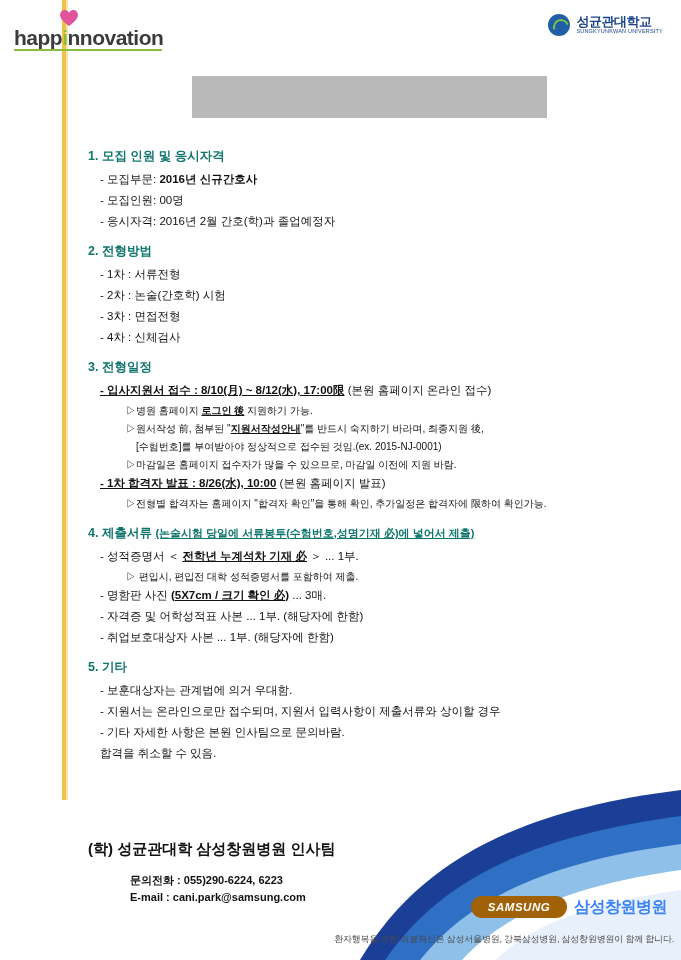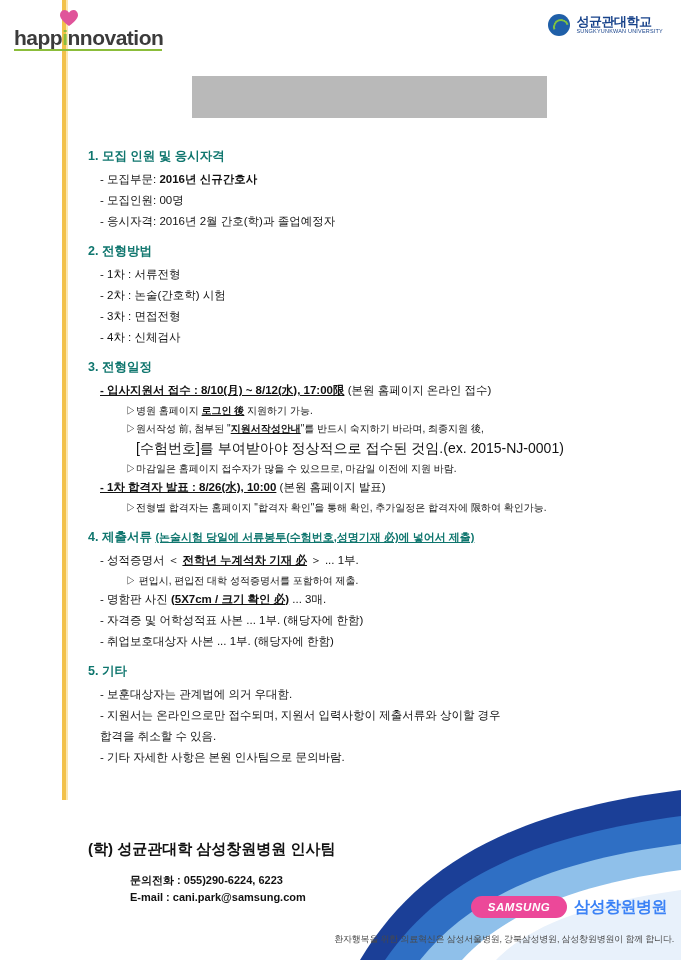--- a/index.html
+++ b/index.html
@@ -183,21 +183,21 @@
   .line .u { text-decoration: underline; }
   .sub {
     font-size: 10px;
     margin: 0 0 4px 38px;
     color: #111;
     white-space: nowrap;
   }
   .sub .u { text-decoration: underline; }
   .sub .bold { font-weight: bold; }
   .sub2 {
-    font-size: 14px;
+    font-size: 10px;
     margin: 0 0 4px 48px;
     color: #111;
     white-space: nowrap;
   }
 
   
   .org {
     position: absolute;
     left: 88px;
     top: 840px;
@@ -230,21 +230,21 @@
     right: 14px;
     bottom: 42px;
     display: flex;
     align-items: center;
     gap: 7px;
   }
   .samsung-oval {
     width: 96px;
     height: 22px;
     border-radius: 11px;
-    background: #ec4899;
+    background: #a16207;
     color: #fff;
     font-size: 11.5px;
     font-weight: bold;
     letter-spacing: 0.5px;
     display: flex;
     align-items: center;
     justify-content: center;
     font-style: italic;
   }
   .footer-hosp {
@@ -328,22 +328,22 @@
       <div class="sub">▷ 편입시, 편입전 대학 성적증명서를 포함하여 제출.</div>
       <div class="line"><span>- 명함판 사진 </span><span class="u bold">(5X7cm / 크기 확인 必)</span><span> ... 3매.</span></div>
       <div class="line">- 자격증 및 어학성적표 사본 ... 1부. (해당자에 한함)</div>
       <div class="line">- 취업보호대상자 사본 ... 1부. (해당자에 한함)</div>
     </div>
 
     <div class="sec">
       <div class="sec-head">5. 기타</div>
       <div class="line">- 보훈대상자는 관계법에 의거 우대함.</div>
       <div class="line">- 지원서는 온라인으로만 접수되며, 지원서 입력사항이 제출서류와 상이할 경우</div>
+      <div class="line">- 기타 자세한 사항은 본원 인사팀으로 문의바람.</div>
       <div class="line">  합격을 취소할 수 있음.</div>
-      <div class="line">- 기타 자세한 사항은 본원 인사팀으로 문의바람.</div>
     </div>
 
   </div>
 
   <div class="org">(학) 성균관대학 삼성창원병원 인사팀</div>
   <div class="contact">
     <div><span>문의전화 : </span><span>055)290-6224, 6223</span></div>
     <div><span>E-mail : </span><span>cani.park@samsung.com</span></div>
   </div>
 

